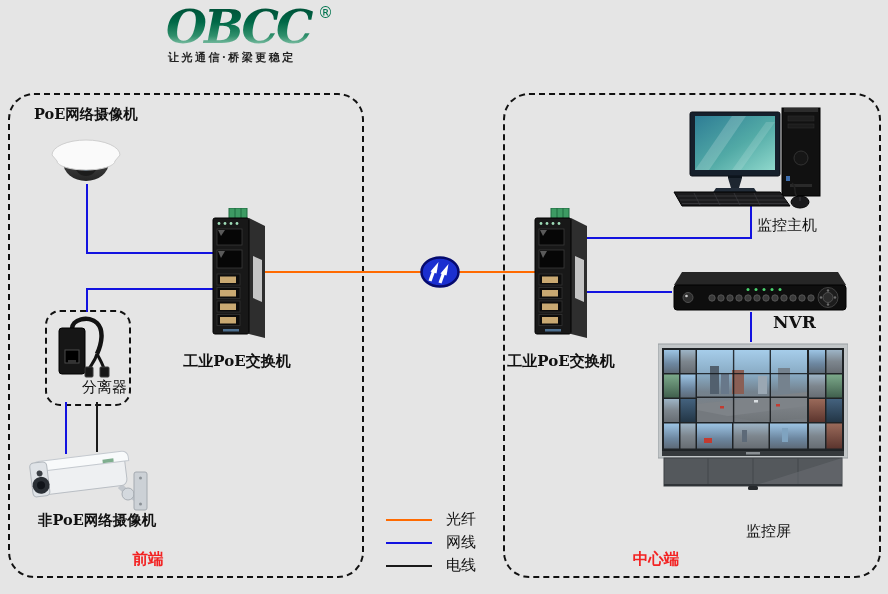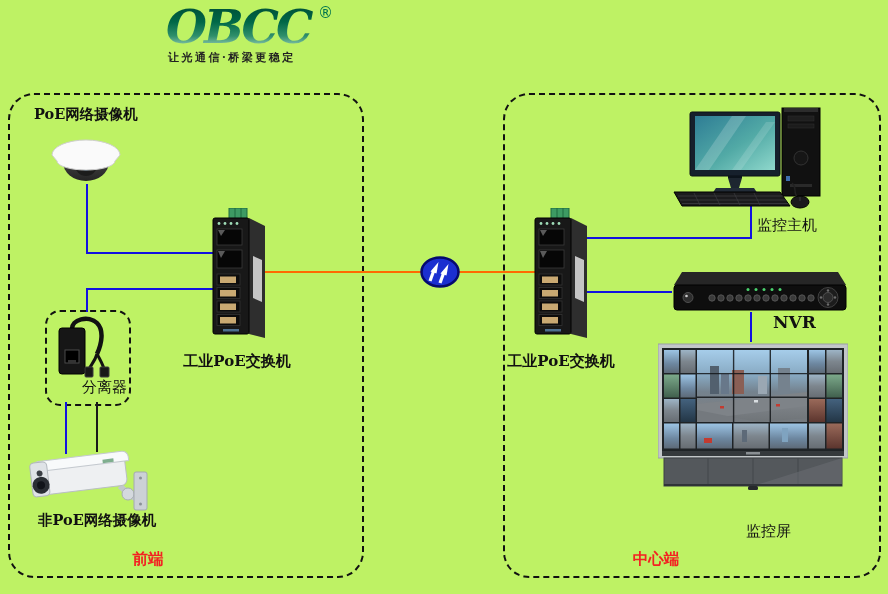--- a/index.html
+++ b/index.html
@@ -1,16 +1,16 @@
 <!DOCTYPE html>
 <html><head>
 <meta charset="utf-8">
 <style>
   html,body{margin:0;padding:0;background:#fff;}
-  #stage{position:relative;width:888px;height:594px;background:#bef264;overflow:hidden;
+  #stage{position:relative;width:888px;height:594px;background:#e5e5e5;overflow:hidden;
          font-family:"DejaVu Serif","Liberation Serif",serif;}
 
   
   .logo-text{position:absolute;left:166px;top:2px;width:160px;
     font-family:"DejaVu Serif",serif;font-style:italic;font-weight:bold;font-size:47px;line-height:50px;
     letter-spacing:-3px;
     background:linear-gradient(to bottom,#004a33 0%,#006847 40%,#2f8f6b 68%,#8cc7ae 88%,#cfe8dd 100%);
     -webkit-background-clip:text;background-clip:text;color:transparent;-webkit-text-fill-color:transparent;}
   .reg-mark{position:absolute;left:318px;top:4px;font-size:15px;color:#00744e;font-style:normal;
     font-family:"DejaVu Sans",sans-serif;}
@@ -342,14 +342,28 @@
   <div class="dev-label" style="left:45px;top:378px;width:82px;text-align:right;">分离器</div>
   <div class="dev-label bold" style="left:38px;top:511px;font-size:14.5px;">非PoE网络摄像机</div>
   <div class="dev-label" style="left:757px;top:216px;">监控主机</div>
   <div class="dev-label bold" style="left:501px;top:352px;width:120px;text-align:center;">工业PoE交换机</div>
   <div class="dev-label bold" style="left:773px;top:312px;font-size:17px;">NVR</div>
   <div class="dev-label" style="left:726px;top:522px;margin-left:20px;">监控屏</div>
 
   <div class="zone-label" style="left:108px;top:549px;">前端</div>
   <div class="zone-label" style="left:616px;top:549px;">中心端</div>
 
+  <div id="legend">
+    <div class="legend-row">
+      <div class="legend-line" style="background:#ff6a00;"></div>
+      <div class="legend-label">光纤</div>
+    </div>
+    <div class="legend-row">
+      <div class="legend-line" style="background:#1212e0;"></div>
+      <div class="legend-label">网线</div>
+    </div>
+    <div class="legend-row">
+      <div class="legend-line" style="background:#1a1a1a;"></div>
+      <div class="legend-label">电线</div>
+    </div>
+  </div>
 
 </div>
 
 </body></html>

